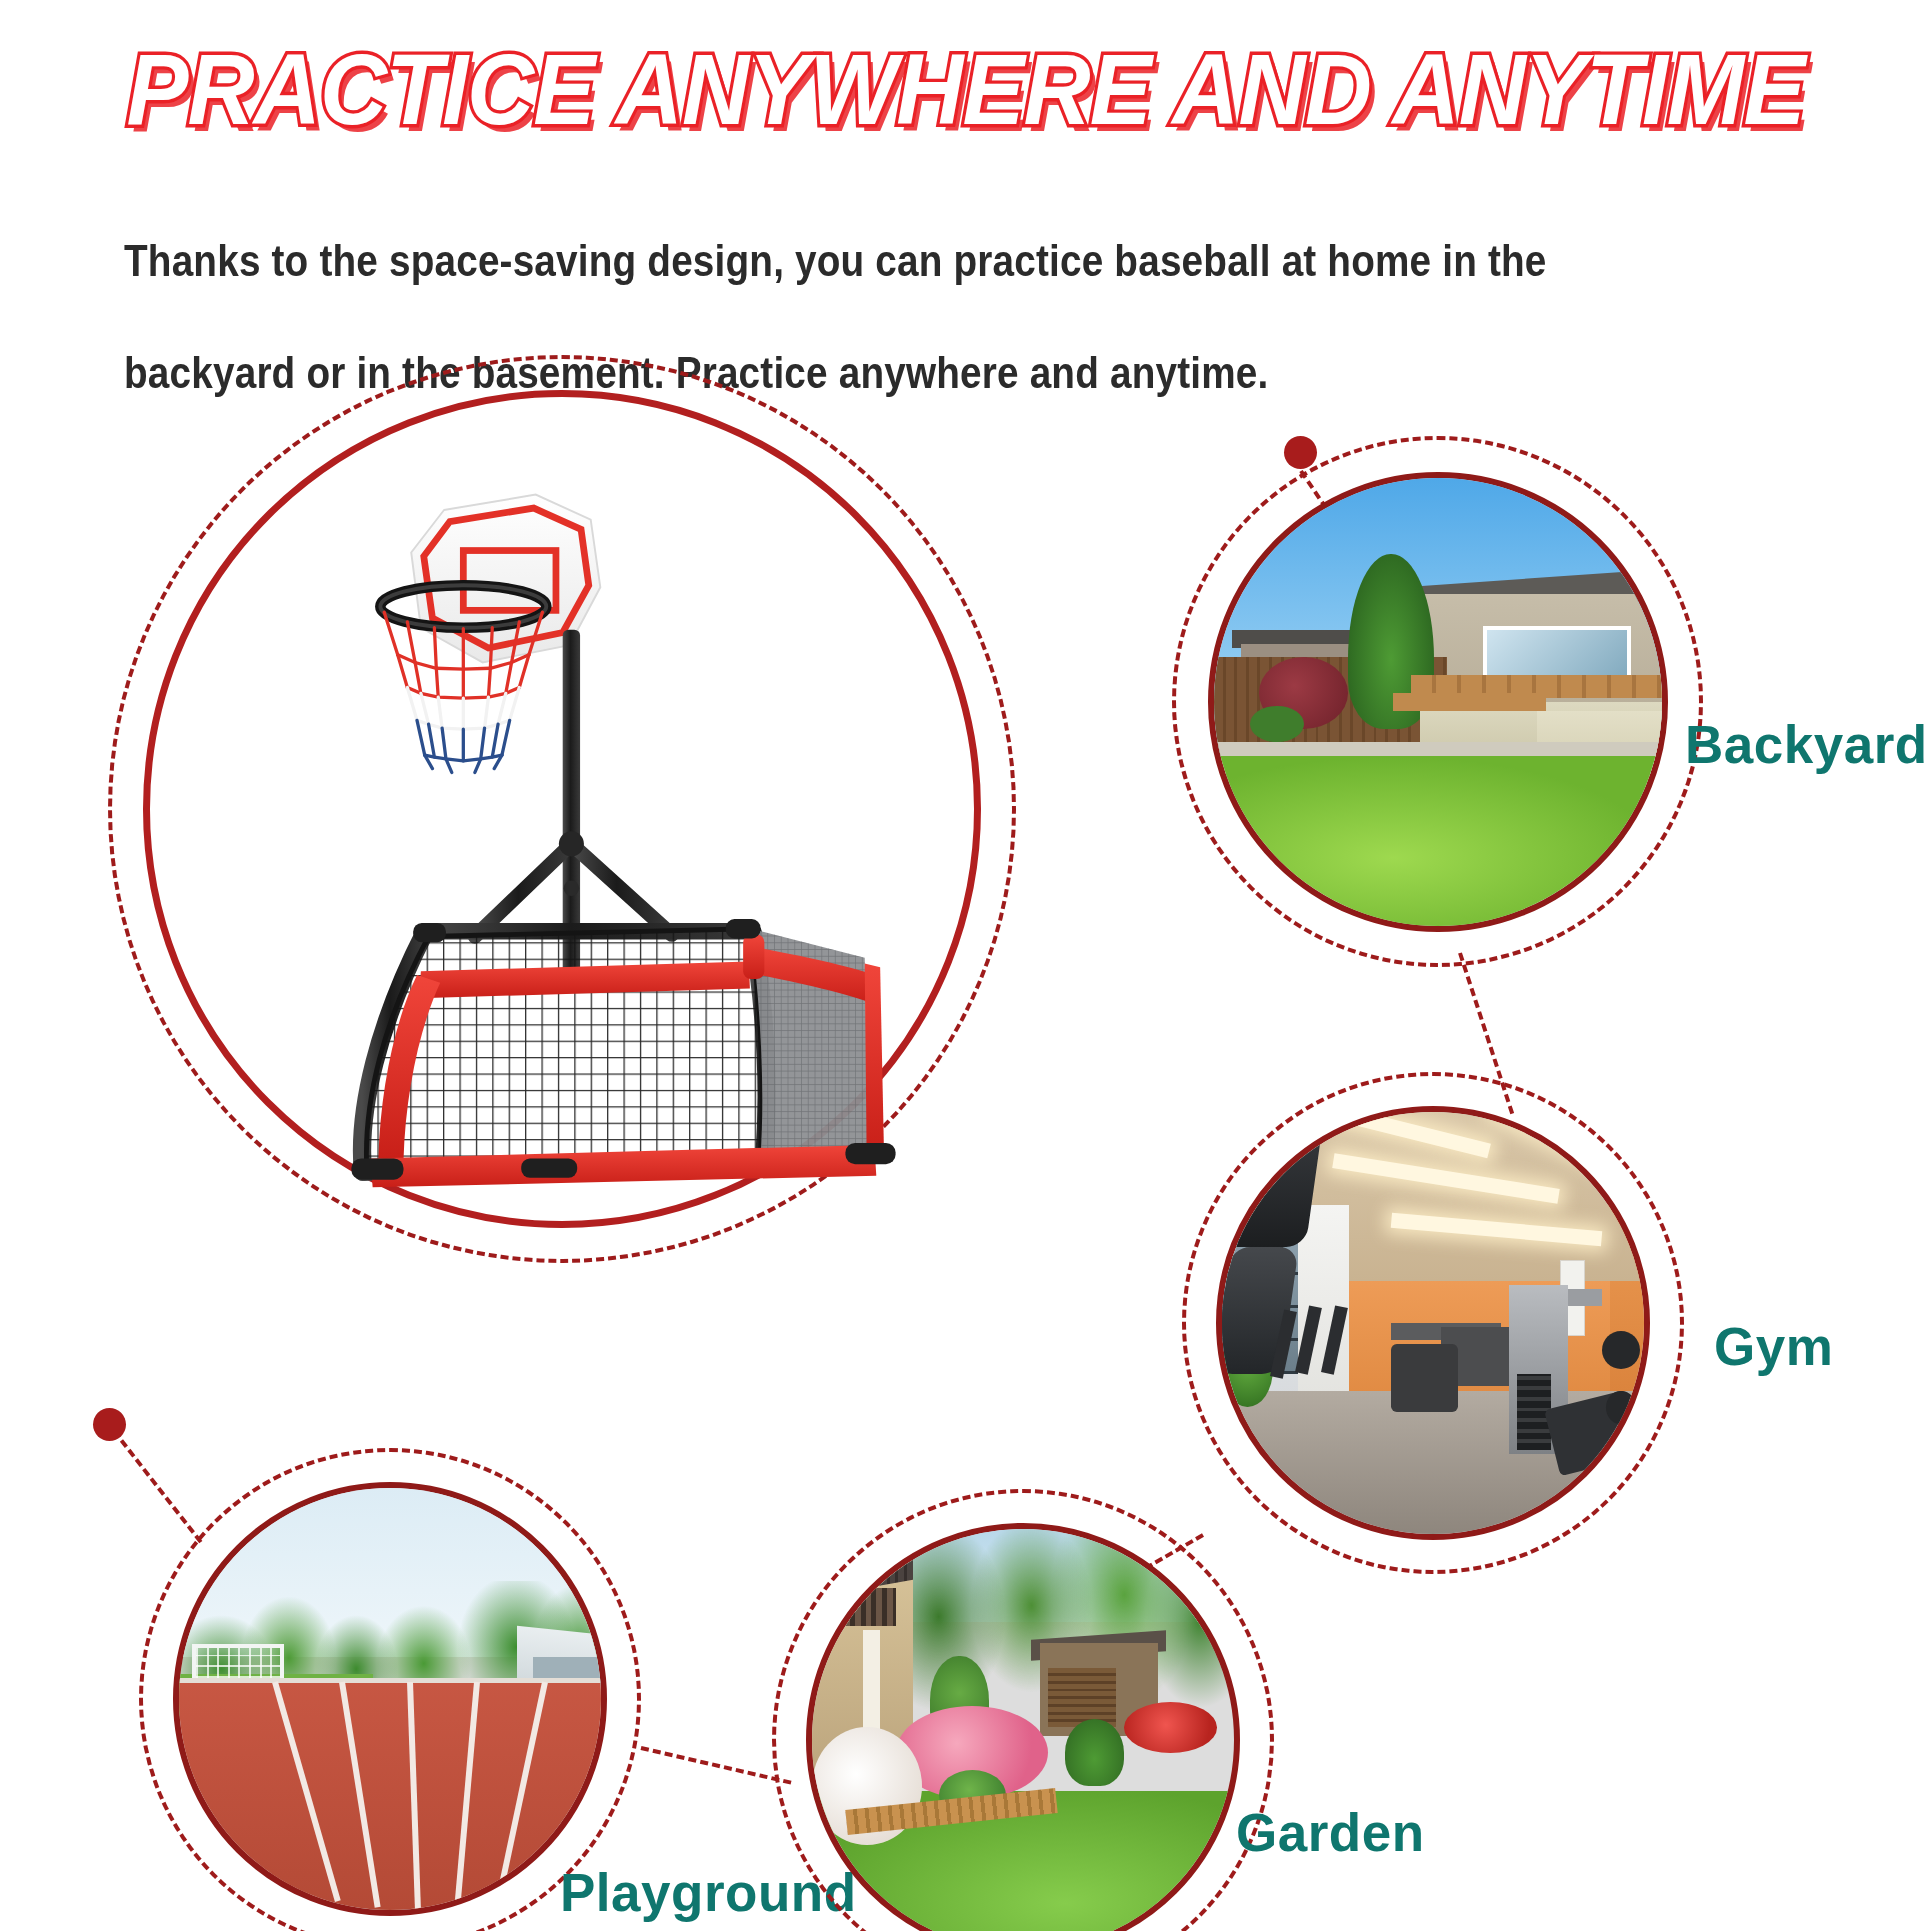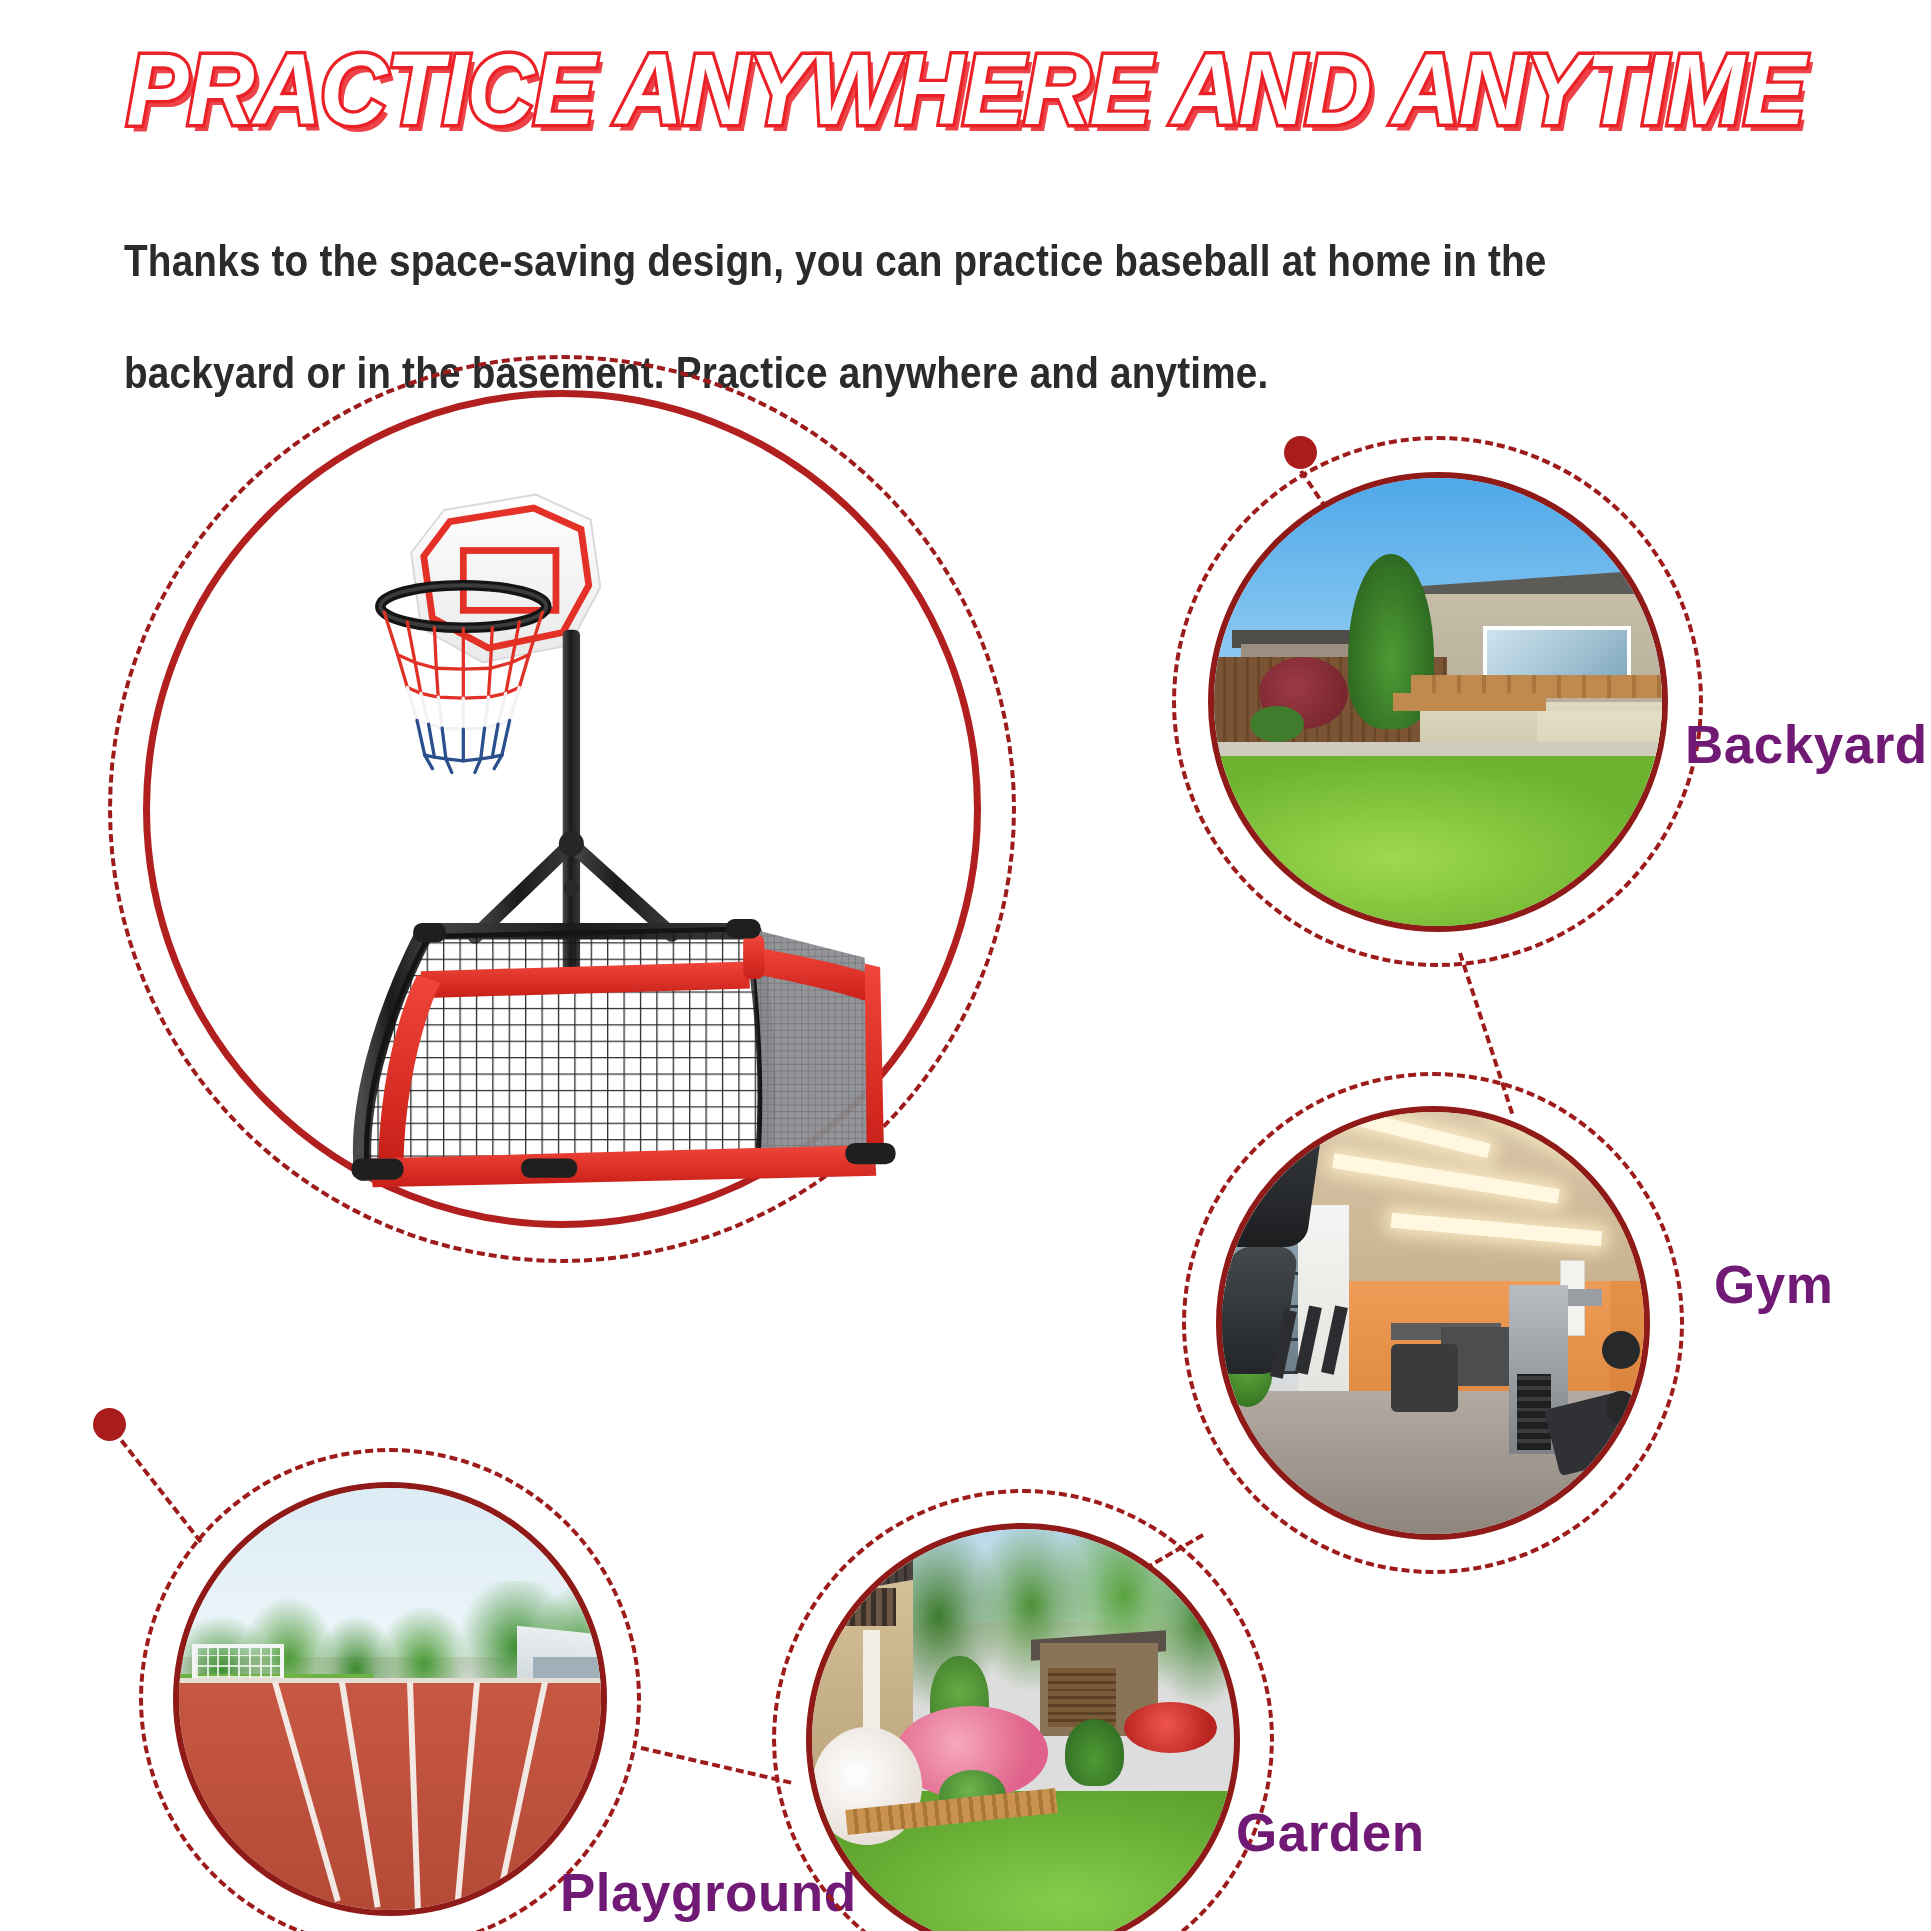--- a/index.html
+++ b/index.html
@@ -41,42 +41,42 @@
   .photo{ position:absolute; inset:0; }
 
   
   .dot{ position:absolute; width:33px; height:33px; border-radius:50%;
         background:#A81C1C; }
   .conn{ position:absolute; border-top:4.8px dashed #9E1B1B;
          transform-origin:left center; height:0; }
 
   
   .place-label{
-    position:absolute; font-size:53px; font-weight:bold; color:#701a75;
+    position:absolute; font-size:53px; font-weight:bold; color:#0f766e;
     letter-spacing:0.5px; white-space:nowrap;
   }
 
   
   #main-dash{ left:108px; top:355px; width:908px; height:908px; }
   #main-solid{
     position:absolute; left:143px; top:390px; width:838px; height:838px;
     border-radius:50%; border:7.7px solid #B21F1F;
   }
   #product{ position:absolute; left:328px; top:483px; width:618px; height:714px; }
 
   
   #by-dash { left:1172px; top:436px; width:531px; height:531px; }
   #by-photo{ left:1208px; top:472px; width:460px; height:460px; }
   #by-dot  { left:1284px; top:436px; }
   #by-label{ left:1685px; top:714px; }
 
   
   #gym-dash { left:1182px; top:1072px; width:502px; height:502px; }
   #gym-photo{ left:1216px; top:1106px; width:434px; height:434px; }
-  #gym-label{ left:1714px; top:1254px; }
+  #gym-label{ left:1714px; top:1316px; }
 
   
   #pg-dash { left:139px; top:1448px; width:502px; height:502px; }
   #pg-photo{ left:173px; top:1482px; width:434px; height:434px; }
   #pg-dot  { left:93px;  top:1408px; }
   #pg-label{ left:560px; top:1862px; }
 
   
   #gd-dash { left:772px; top:1489px; width:502px; height:502px; }
   #gd-photo{ left:806px; top:1523px; width:434px; height:434px; }

